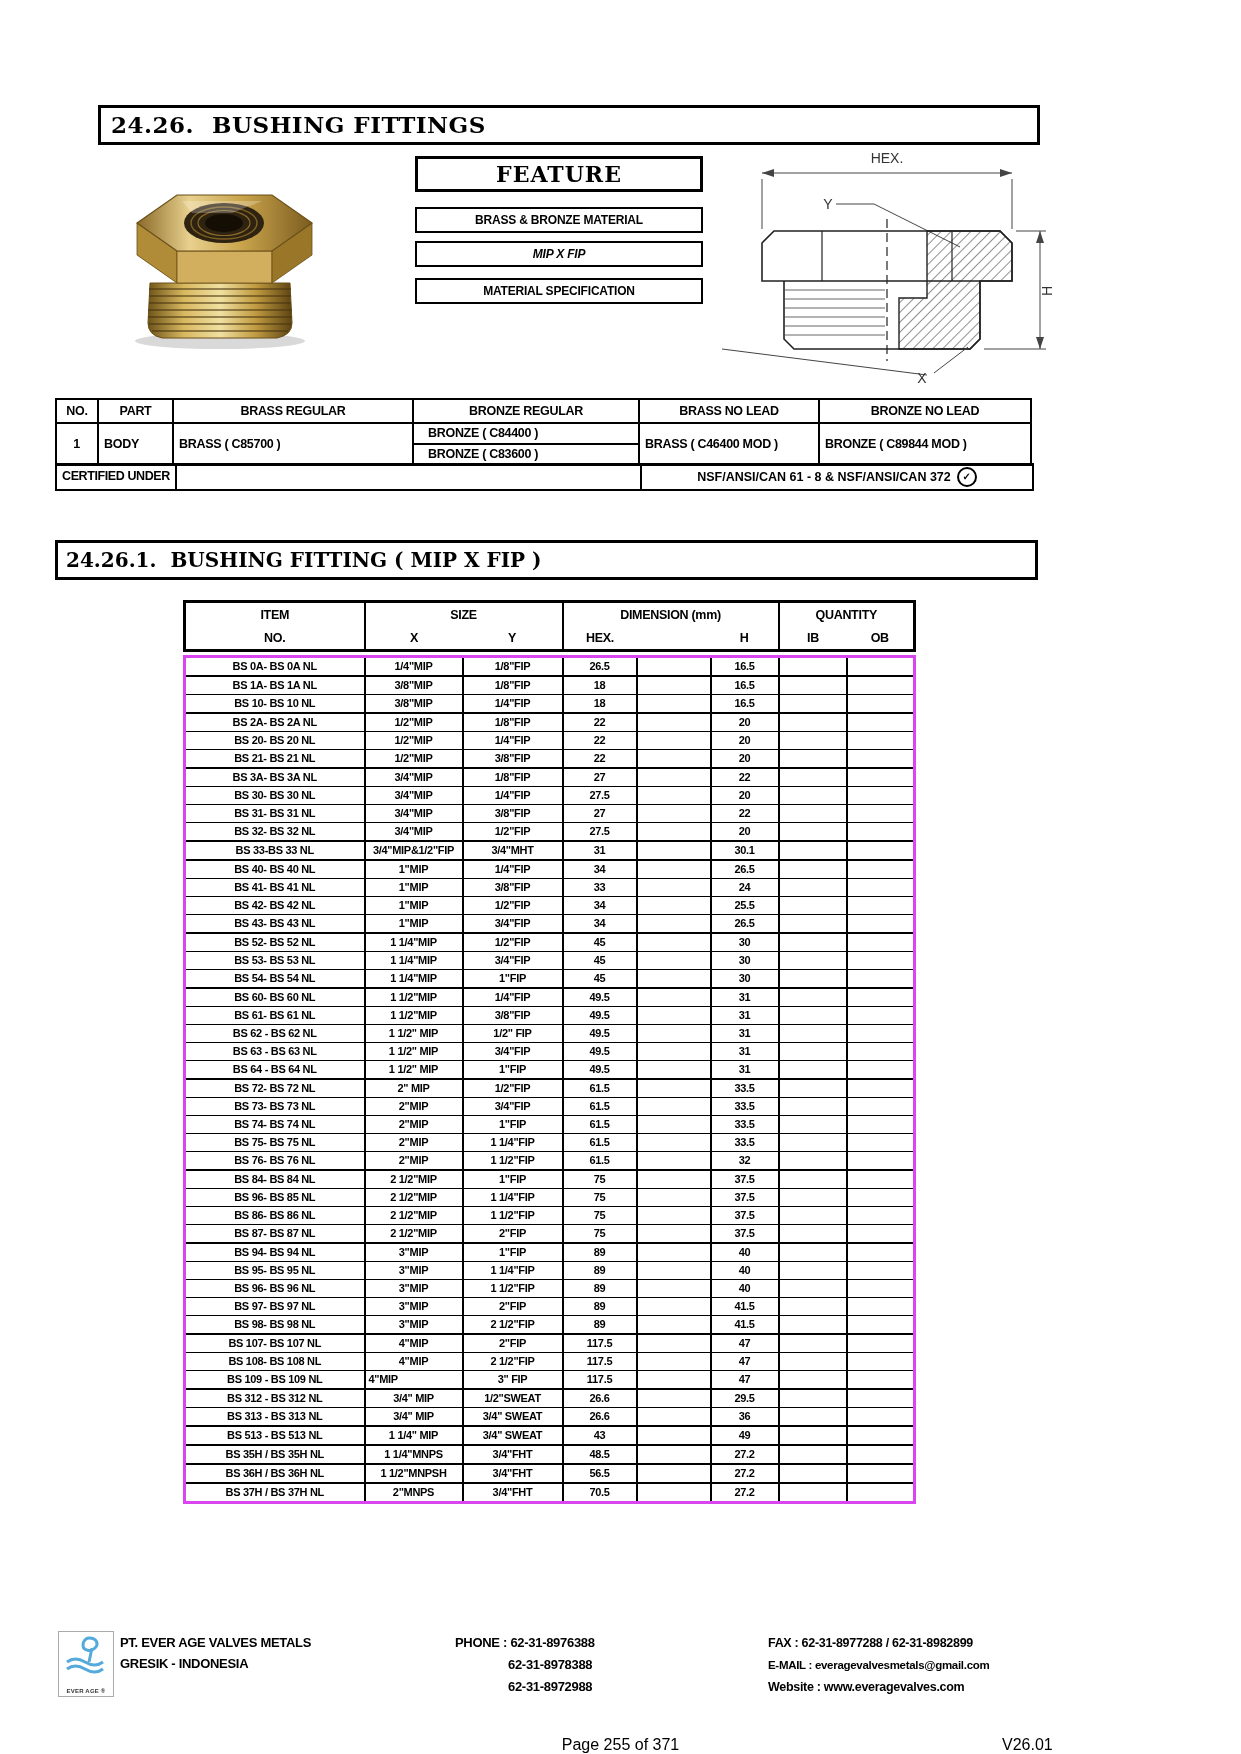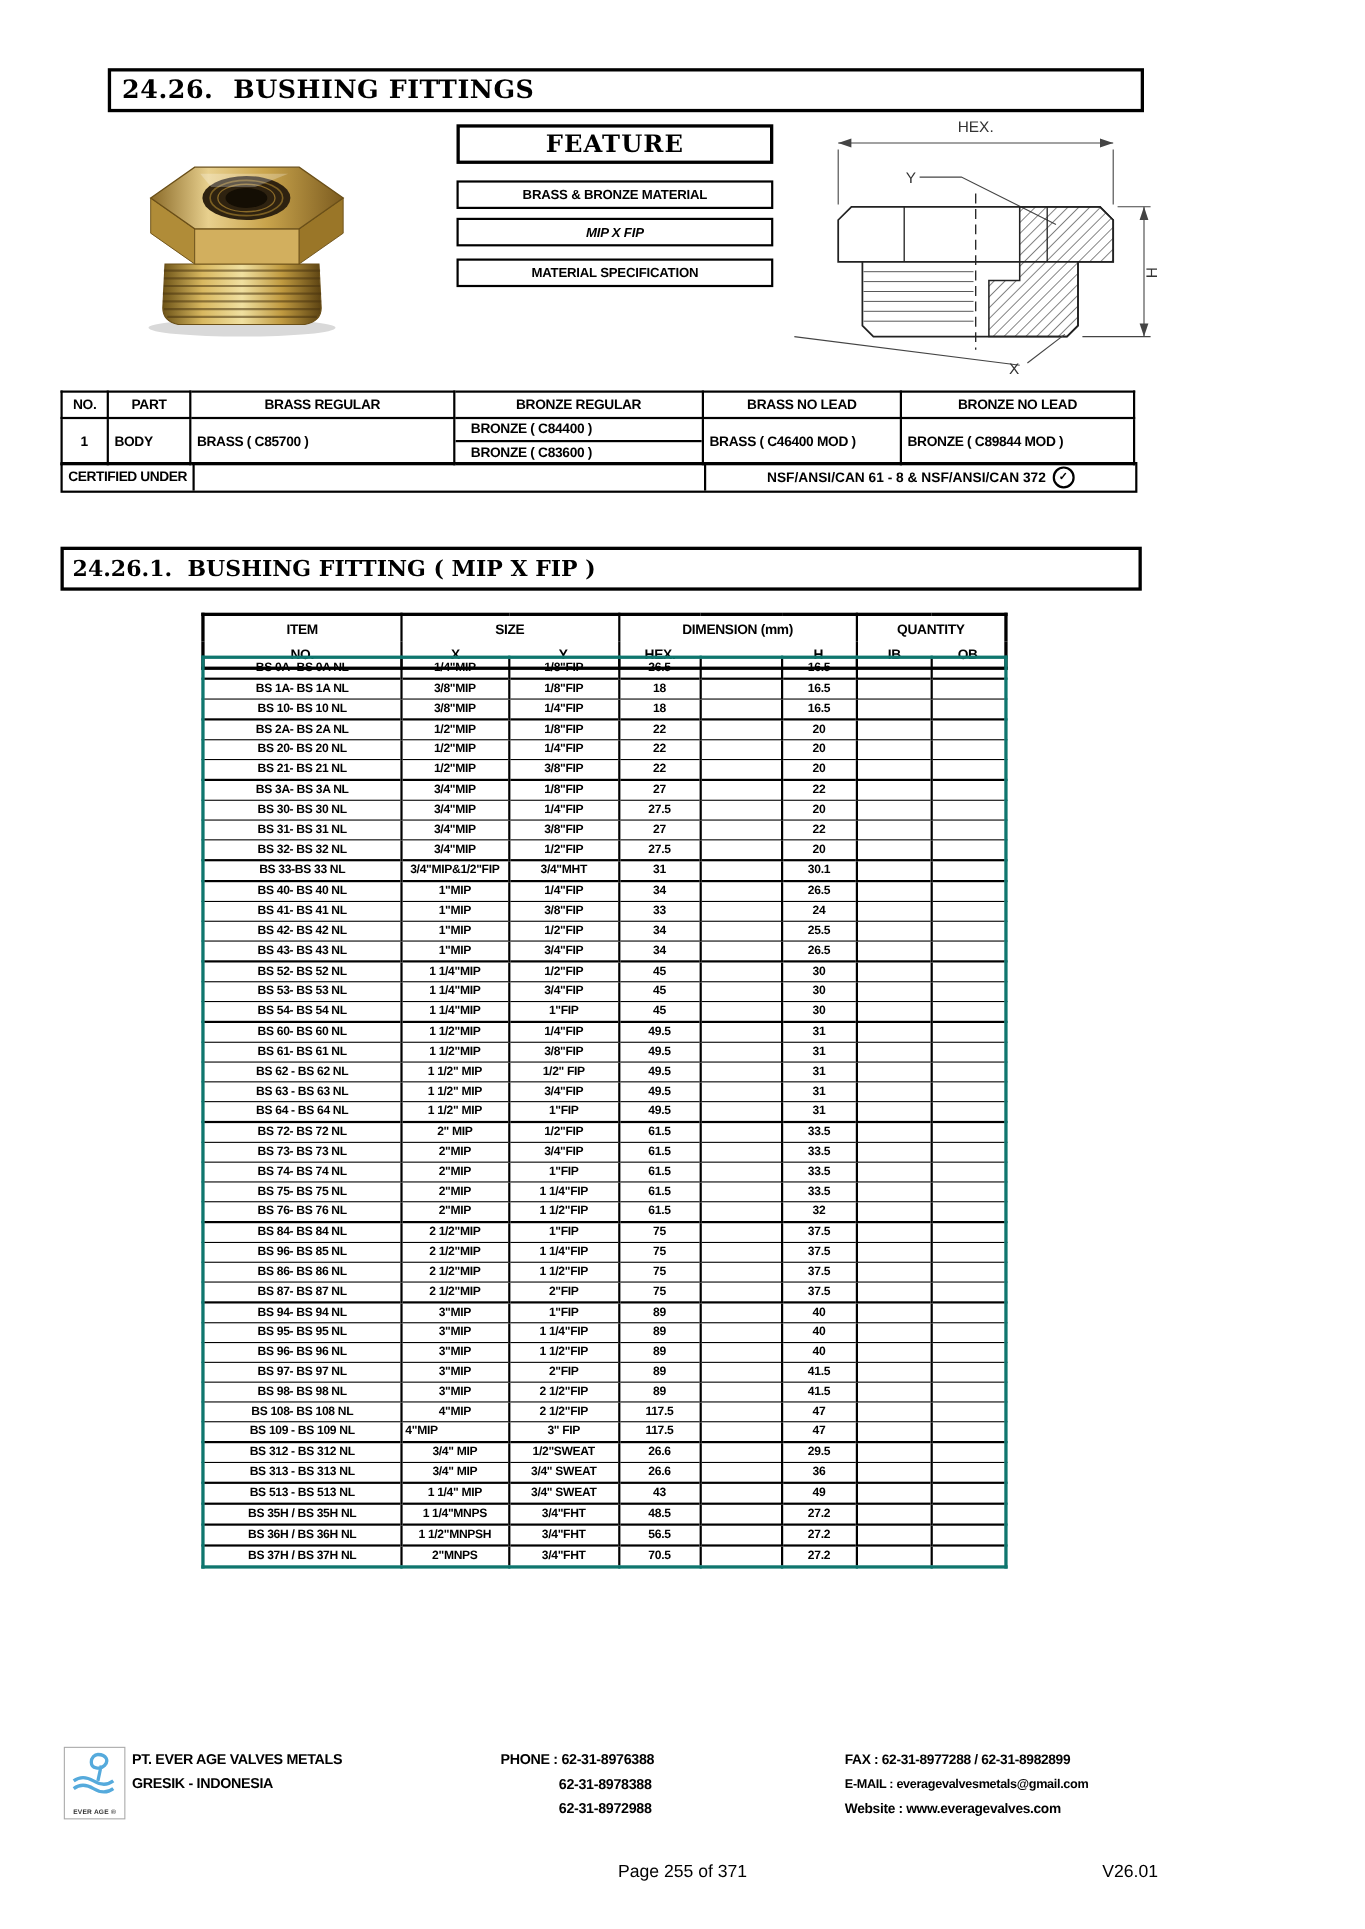--- a/index.html
+++ b/index.html
@@ -1,18 +1,18 @@
 <!DOCTYPE html>
 <html><head>
 <meta charset="utf-8">
 <style>
   html,body{margin:0;padding:0;background:#fff;}
   .page{position:relative;width:1241px;height:1754px;background:#ffffff;overflow:hidden;
         font-family:"Liberation Sans",sans-serif;color:#000;}
-  .abs{position:absolute;}
+  .abs{position:absolute;margin-top:43px;}
 
   
   .title-box{left:98px;top:62px;width:926px;height:34px;border:3px solid #000;
     font-family:"DejaVu Serif",serif;font-weight:bold;font-size:23px;line-height:34px;
     padding-left:10px;letter-spacing:.5px;white-space:nowrap;}
   .title-box .num{margin-right:18px;}
 
   
   .feature-box{left:415px;top:113px;width:282px;height:30px;border:3px solid #000;
     font-family:"DejaVu Serif",serif;font-weight:bold;font-size:22px;line-height:30px;
@@ -43,22 +43,22 @@
     font-family:"DejaVu Serif",serif;font-weight:bold;font-size:20px;line-height:34px;
     padding-left:8px;white-space:nowrap;}
   .section-box .num{margin-right:14px;}
 
   
   .fit-head{left:183px;top:557px;width:730px;border-collapse:collapse;table-layout:fixed;
     border:3px solid #000;}
   .fit-head th{height:23px;font-size:12.5px;font-weight:bold;text-align:center;letter-spacing:-0.3px;padding:0;}
   .fit-head th.div{border-left:2px solid #000;}
 
-  .fit-data{left:183px;top:596px;width:730px;border-collapse:collapse;table-layout:fixed;
-    border:3px solid #0f766e;}
+  .fit-data{left:183px;top:612px;width:730px;border-collapse:collapse;table-layout:fixed;
+    border:3px solid #d946ef;}
   .fit-data td{height:17px;padding:0;font-size:11px;font-weight:bold;text-align:center;
     line-height:17px;white-space:nowrap;overflow:hidden;letter-spacing:-0.3px;
     border-left:2px solid #000;border-top:1.2px solid #000;}
   .fit-data td:first-child{border-left:none;}
   .fit-data tr:first-child td{border-top:none;}
   .fit-data tr.group-start td{border-top:2.5px solid #000;}
 
   
   .logo-box{left:58px;top:1588px;width:54px;height:64px;border:1px solid #aaa;background:#fff;}
   .logo-text{position:absolute;bottom:2px;left:0;right:0;text-align:center;font-size:6px;
@@ -628,20 +628,30 @@
         <tr>
           <td>BS 98- BS 98 NL</td>
           <td>3"MIP</td>
           <td>2 1/2"FIP</td>
           <td>89</td>
           <td></td>
           <td>41.5</td>
           <td></td>
           <td></td>
         </tr>
+        <tr class="group-start">
+          <td>BS 107- BS 107 NL</td>
+          <td>4"MIP</td>
+          <td>2"FIP</td>
+          <td>117.5</td>
+          <td></td>
+          <td>47</td>
+          <td></td>
+          <td></td>
+        </tr>
         <tr>
           <td>BS 108- BS 108 NL</td>
           <td>4"MIP</td>
           <td>2 1/2"FIP</td>
           <td>117.5</td>
           <td></td>
           <td>47</td>
           <td></td>
           <td></td>
         </tr>

